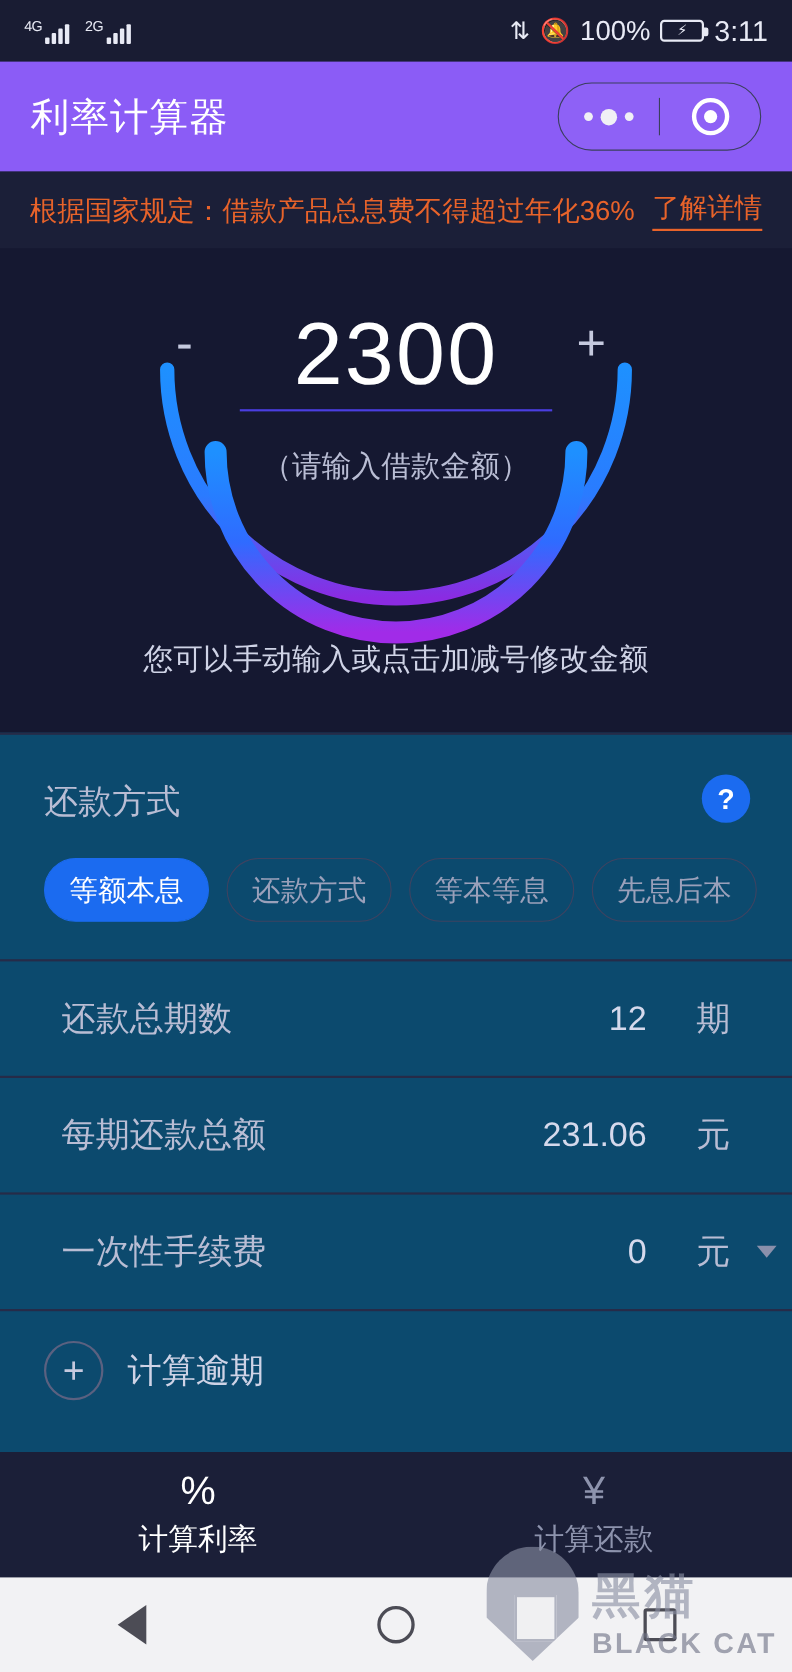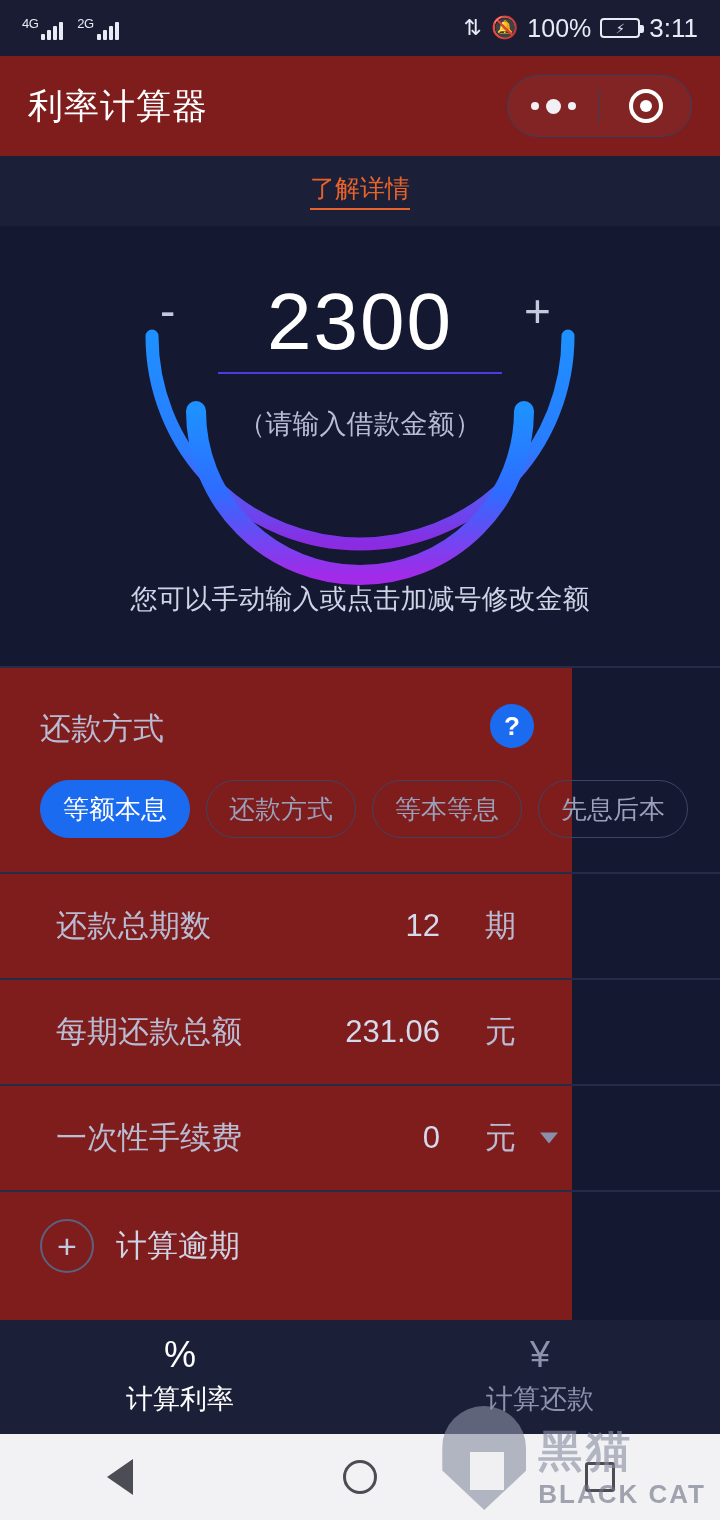--- a/index.html
+++ b/index.html
@@ -31,21 +31,21 @@
   .battery{ position:relative; width:40px; height:20px; border:2px solid #e8eaf5;
             border-radius:4px; display:flex; align-items:center; justify-content:center;}
   .battery:after{content:""; position:absolute; right:-6px; top:5px; width:4px;height:8px;
             background:#e8eaf5; border-radius:0 2px 2px 0;}
   .battery .bolt{ font-size:13px; color:#e8eaf5; }
   .clock{ font-size:26px; }
 
   
   .appbar{
     position:absolute; top:56px; left:0; width:720px; height:100px;
-    background:#7f1d1d; display:flex; align-items:center; padding:0 28px;
+    background:#8b5cf6; display:flex; align-items:center; padding:0 28px;
   }
   .app-title{ color:#fff; font-size:35px; letter-spacing:1px; }
   .capsule{
     margin-left:auto; width:185px; height:62px; border-radius:31px;
     border:1px solid #3a3f5c; display:flex; align-items:center;
     background:rgba(255,255,255,.03);
   }
   .cap-half{ flex:1; display:flex; align-items:center; justify-content:center; height:100%; }
   .cap-sep{ width:1px; height:34px; background:#3a3f5c; }
   .dots{ display:flex; align-items:center; gap:7px; }
@@ -88,21 +88,21 @@
     font-weight:300; user-select:none;
   }
   .pm.minus{ left:160px; top:62px; }
   .pm.plus{ left:524px; top:62px; }
   .sub-hint{
     position:absolute; left:0; top:355px; width:720px; text-align:center;
     color:#cfd3e6; font-size:27px;
   }
 
   
-  .panel{ position:absolute; top:666px; left:0; width:572px; background:#7f1d1d; }
+  .panel{ position:absolute; top:666px; left:0; width:720px; background:#0c4a6e; }
   .divider{ width:720px; height:2px; background:#262b48; }
 
   .pm-block{ padding:40px 40px 34px 40px; position:relative; }
   .pm-label{ color:#b9bdd4; font-size:31px; }
   .help{
     position:absolute; right:38px; top:36px; width:44px;height:44px;border-radius:50%;
     background:#1b6bf0; color:#fff; font-size:26px; font-weight:bold;
     display:flex; align-items:center; justify-content:center;
   }
   .chips{ display:flex; gap:16px; margin-top:30px; }
@@ -231,20 +231,21 @@
       <div class="cap-sep"></div>
       <div class="cap-half">
         <span class="target">
             <i></i>
           </span>
       </div>
     </div>
   </div>
 
   <div class="notice">
+    <span>根据国家规定：借款产品总息费不得超过年化36%</span>
     <span class="link">了解详情</span>
   </div>
 
   <div class="gauge-wrap">
     <svg class="gauge-svg" width="500" height="480" viewBox="0 0 500 480">
       <defs>
         <linearGradient id="g1" x1="0" y1="0" x2="0" y2="1">
           <stop offset="0%" stop-color="#1e90ff"></stop>
           <stop offset="55%" stop-color="#2a7bff"></stop>
           <stop offset="100%" stop-color="#8b2be2"></stop>

